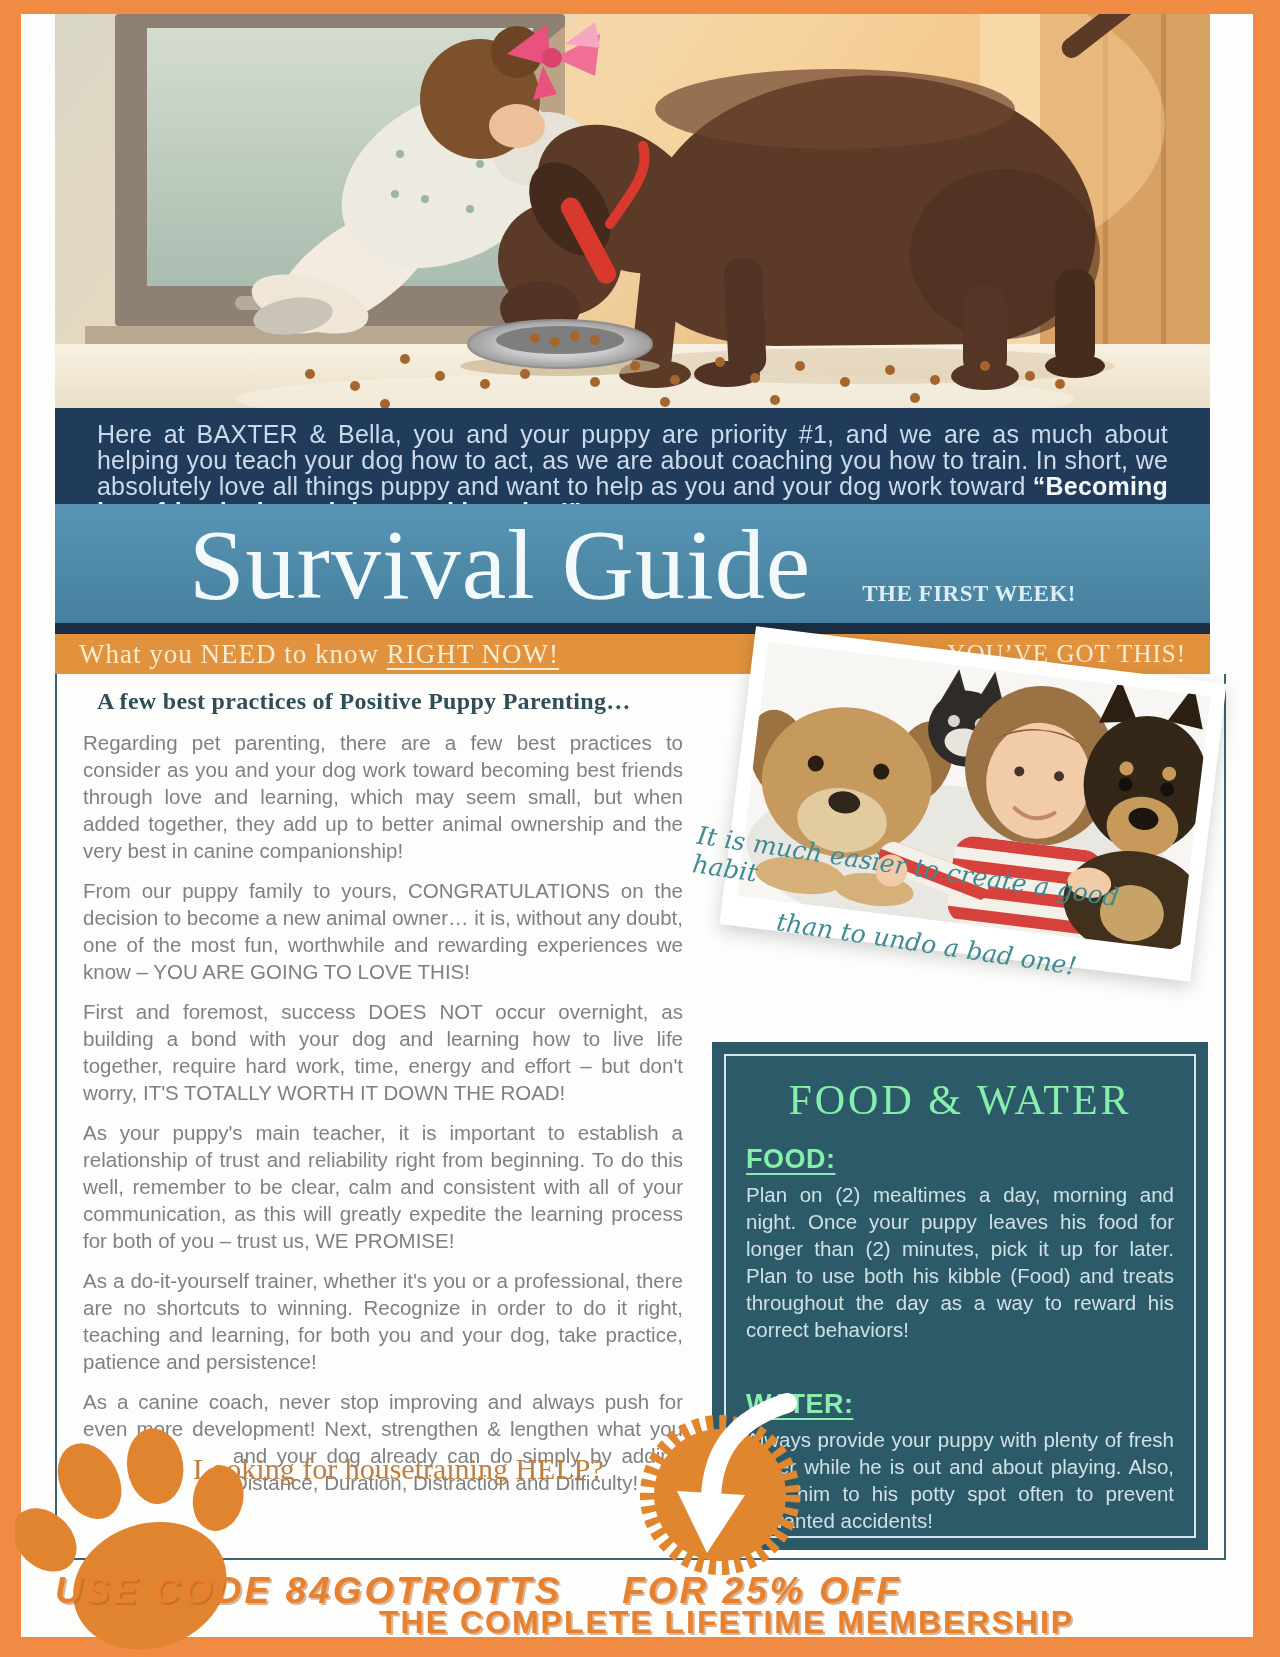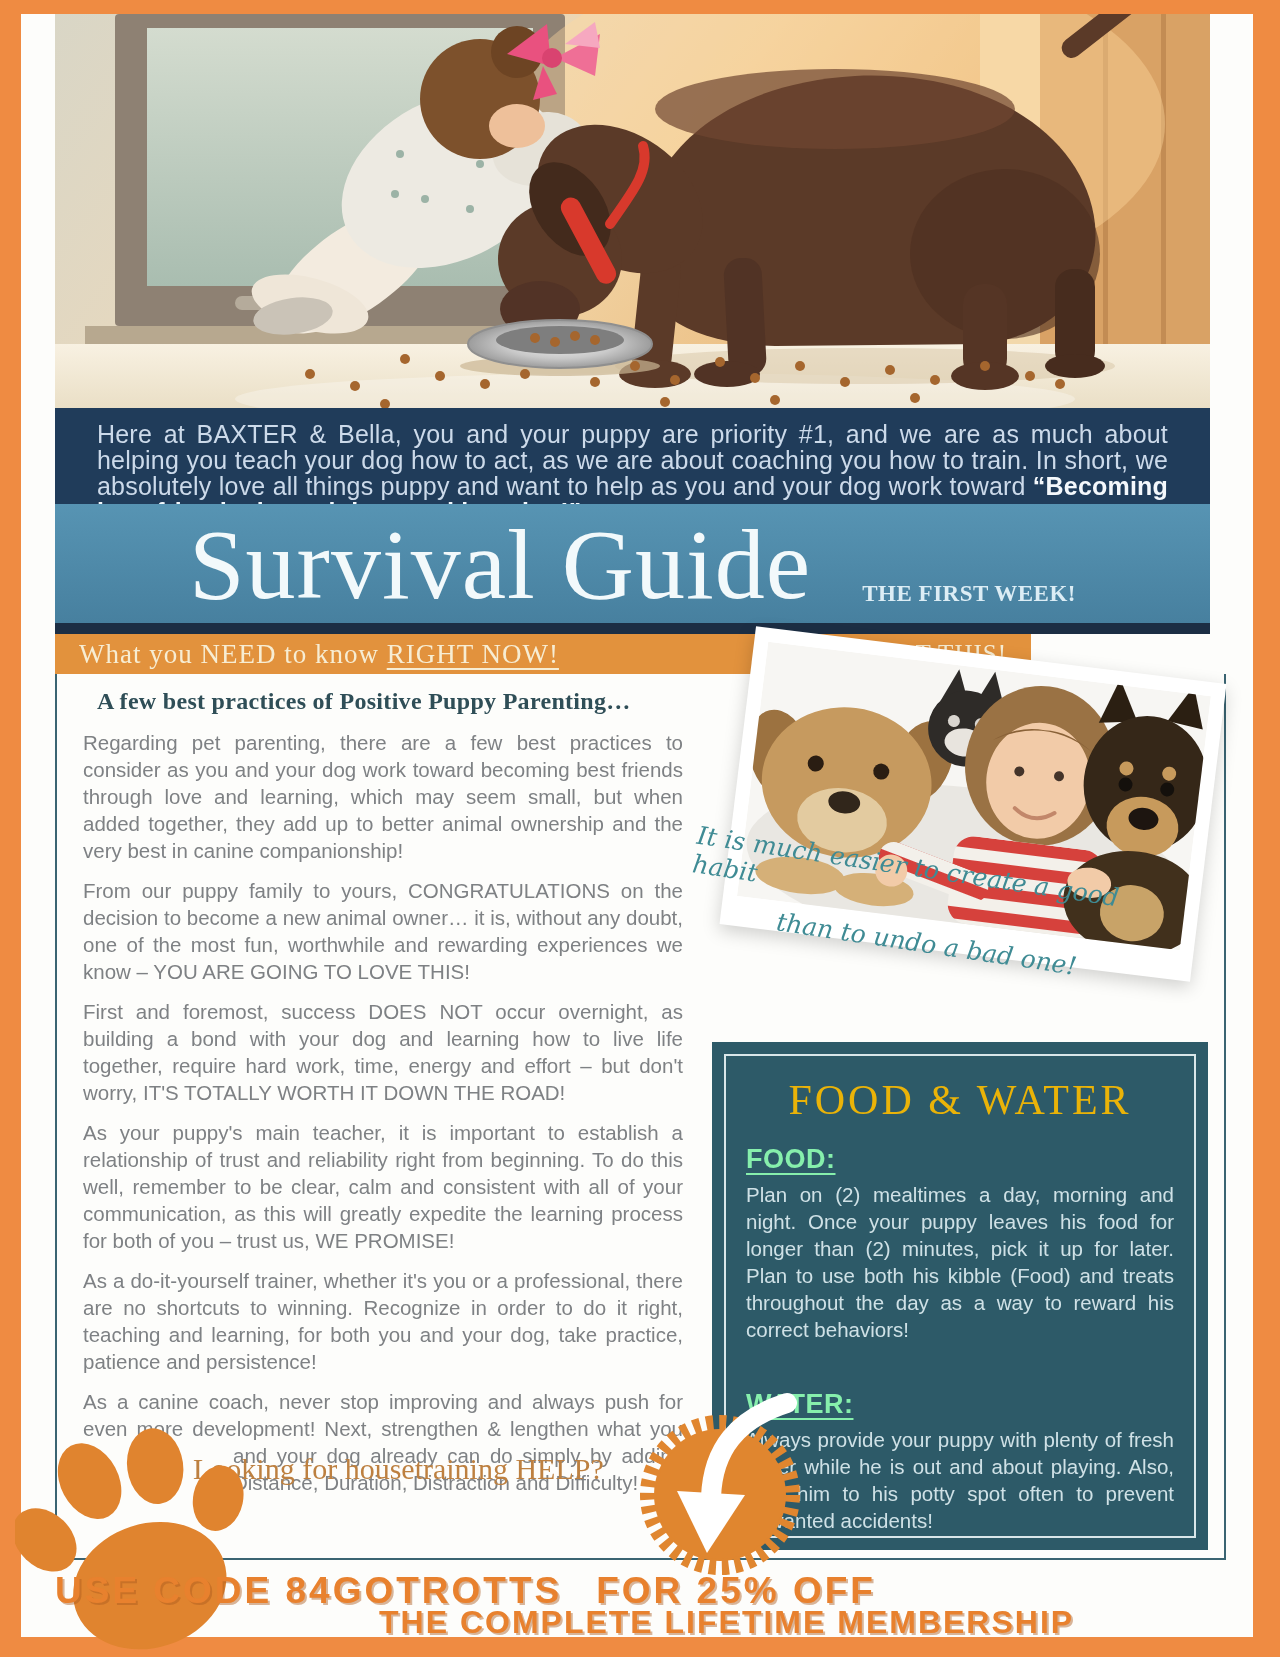--- a/index.html
+++ b/index.html
@@ -32,21 +32,21 @@
     margin:0; font-family:"Liberation Serif",serif; font-weight:normal;
     font-size:100px; line-height:1; color:#f2f9fb; padding-bottom:8px; letter-spacing:1px;
   }
   .title-tag {
     font-family:"Liberation Serif",serif; font-weight:bold; font-size:23px;
     color:#dcedf5; padding:0 0 16px 10px; letter-spacing:.5px;
   }
   .band-sep { position:absolute; left:34px; top:609px; width:1155px; height:11px; background:#1c2e44; }
   
   .ribbon {
-    position:absolute; left:34px; top:620px; width:976px; height:40px;
+    position:absolute; left:34px; top:620px; width:1155px; height:40px;
     background:#e2923d; box-sizing:border-box; padding:0 24px;
     display:flex; justify-content:space-between; align-items:center;
     font-family:"Liberation Serif",serif; color:#f7edd3; z-index:1;
   }
   .ribbon-left { font-size:27px; letter-spacing:1px; }
   .ribbon-left .u { text-decoration:underline; text-underline-offset:5px; text-decoration-thickness:2px; }
   .ribbon-right { font-size:25px; letter-spacing:1px; }
   
   .content-frame {
     position:absolute; left:34px; top:660px; width:1171px; height:886px;
@@ -76,39 +76,39 @@
     transform:rotate(8.5deg); z-index:4;
     font-family:"DejaVu Serif",serif; font-style:italic;
     color:#3f8b94; font-size:25px;
   }
   .quote .q2 { text-align:center; margin-top:16px; }
   
   .fw-box { position:absolute; left:691px; top:1028px; width:496px; height:508px; background:#2d5a68; z-index:2; }
   .fw-inner { position:absolute; inset:12px; border:2px solid #d9e6e9; padding:14px 20px; box-sizing:border-box; }
   .fw-title {
     margin:6px 0 20px; font-family:"Liberation Serif",serif; font-weight:normal;
-    font-size:42px; letter-spacing:3px; color:#eab308; text-align:center;
+    font-size:42px; letter-spacing:3px; color:#86efac; text-align:center;
   }
   .fw-label {
     font-size:27px; font-weight:bold; color:#86efac; letter-spacing:.5px;
     text-decoration:underline; text-underline-offset:5px; margin-bottom:6px;
   }
   .fw-text { font-size:20.5px; line-height:27px; color:#cfe1e6; text-align:justify; }
   .fw-water { margin-top:46px; }
   
   .paw { position:absolute; left:-6px; top:1406px; z-index:5; }
   .help-line {
     position:absolute; left:172px; top:1438px; z-index:4;
     font-family:"Liberation Serif",serif; font-size:30px; color:#bd8040;
   }
   .badge { position:absolute; left:594px; top:1369px; z-index:5; }
   .code-line {
-    position:absolute; left:34px; top:1556px; display:flex; gap:34px; z-index:7;
+    position:absolute; left:34px; top:1556px; display:flex; gap:60px; z-index:7;
     font-weight:bold; font-size:37px; color:#e8812e; letter-spacing:3px;
-    text-shadow:2px 2px 0 rgba(170,90,30,.45); white-space:nowrap;
+    text-shadow:2px 2px 0 rgba(170,90,30,.45); white-space:nowrap;font-style:italic;
   }
   .membership-line {
     position:absolute; left:358px; top:1590px; z-index:7;
     font-weight:bold; font-size:32px; color:#e8812e; letter-spacing:2px;
     text-shadow:2px 2px 0 rgba(170,90,30,.45); white-space:nowrap;
   }
 </style>
 </head>
 <body>
 

